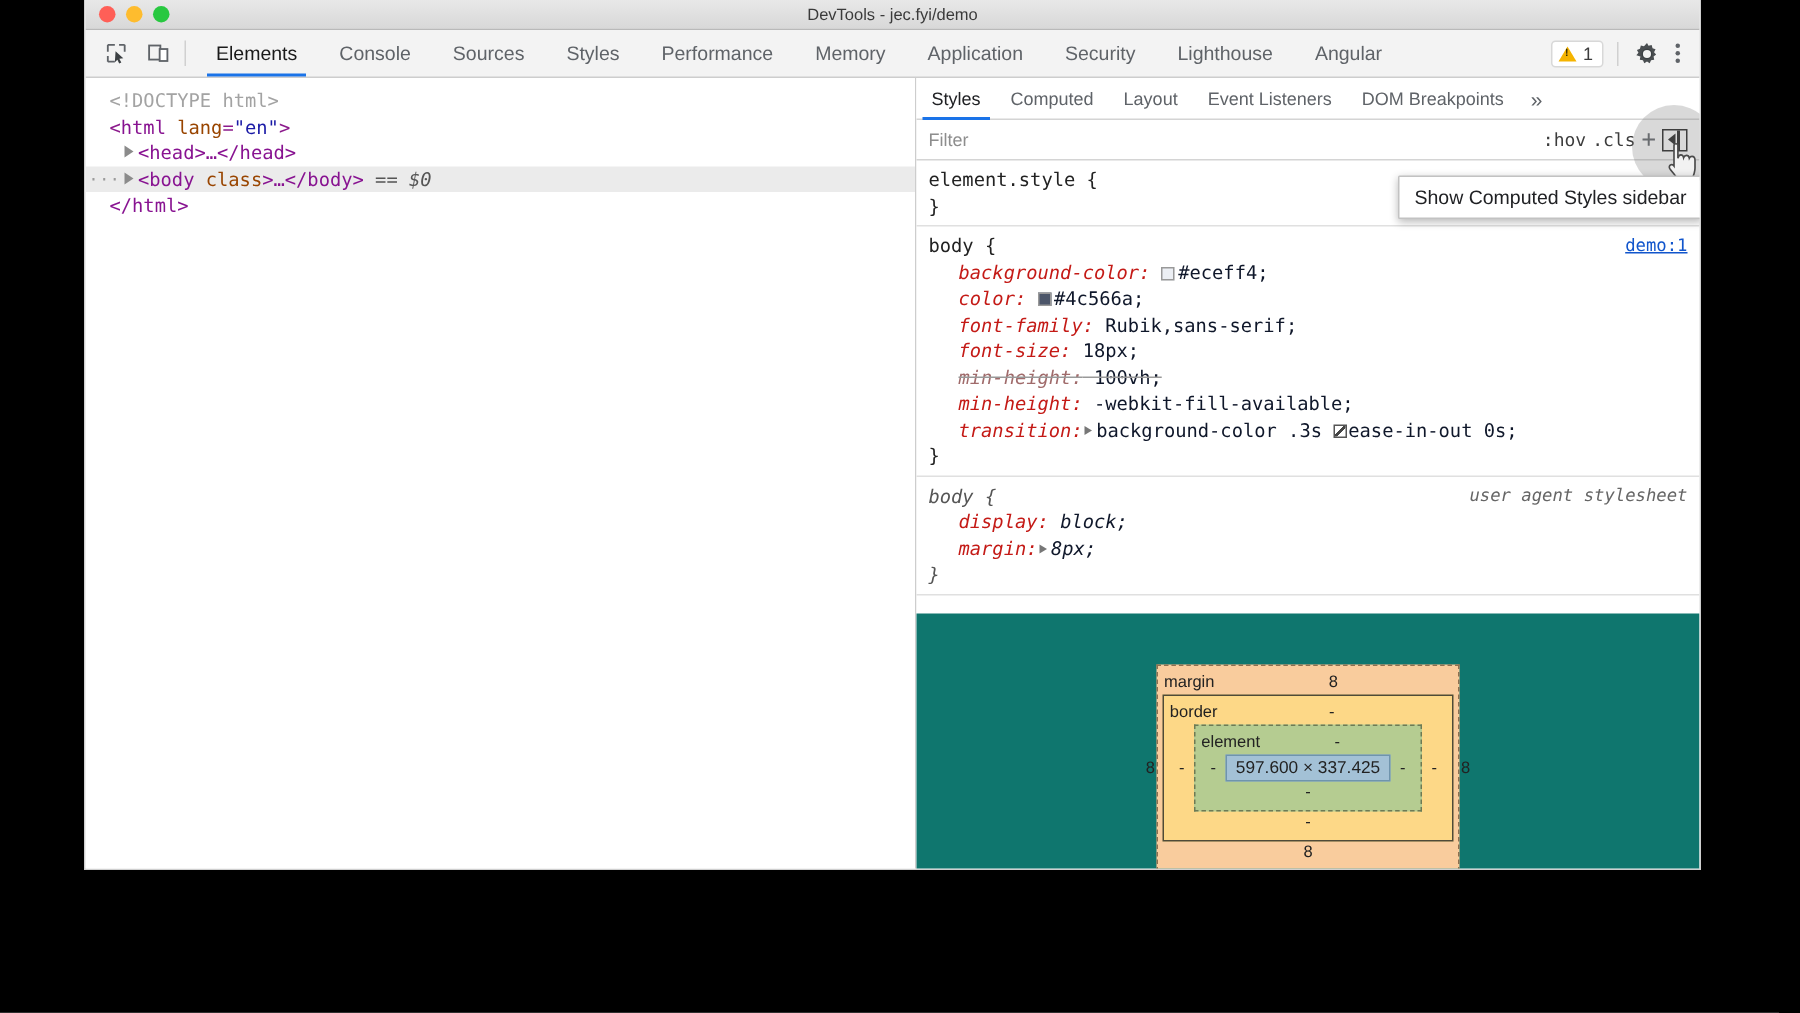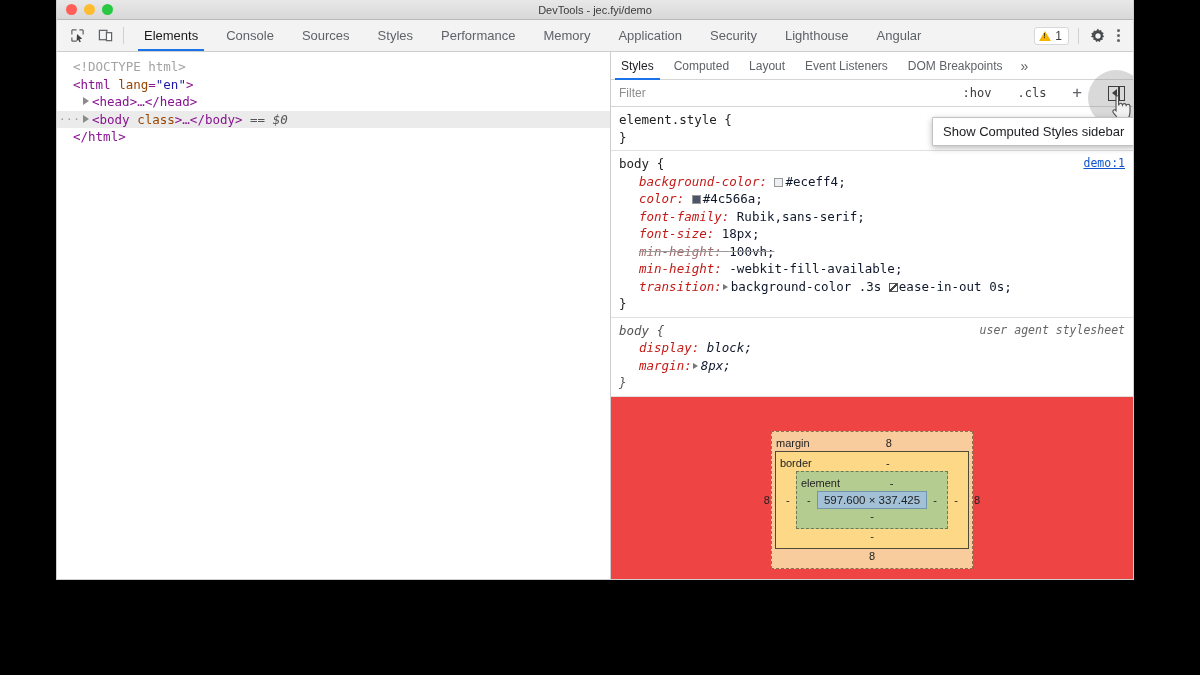--- a/index.html
+++ b/index.html
@@ -174,21 +174,21 @@
     display: flex; align-items: center;
     border-bottom: 1px solid #d4d4d4;
     font-size: 12px;
     position: relative;
   }
   .filter-input {
     flex: 1; padding-left: 8px; color: #8d8d8d;
     font-family: "Liberation Sans", sans-serif;
   }
   .filter-actions {
-    display: flex; align-items: center; gap: 26px;
+    display: flex; align-items: center; gap: 4px;
     padding-right: 8px;
     font-family: "DejaVu Sans Mono", monospace;
     font-size: 12px; color: #3c3c3c;
   }
   .plus-btn { font-size: 16px; color: #5f6368; line-height: 1; }
   .sidebar-toggle {
     width: 17px; height: 15px;
     border: 1.6px solid #222;
     position: relative;
     display: inline-block;
@@ -242,21 +242,22 @@
     display: inline-block; width: 9px; height: 9px;
     border: 1px solid #555; vertical-align: -1px; margin-right: 1px;
     background: linear-gradient(135deg, #fff 0 42%, #444 42% 58%, #fff 58% 100%);
   }
 
   
   .boxmodel-wrap {
     flex: 1;
     display: flex; align-items: flex-start; justify-content: center;
     padding-top: 34px;
-    background: #ef4444;
+    background: #0f766e;
+    margin-top: 12px;
   }
   .bm {
     font-family: "Liberation Sans", sans-serif;
     font-size: 11px;
     color: #222;
     text-align: center;
   }
   .bm-margin {
     background: #f9cc9d;
     border: 1px dashed #8c7051;

